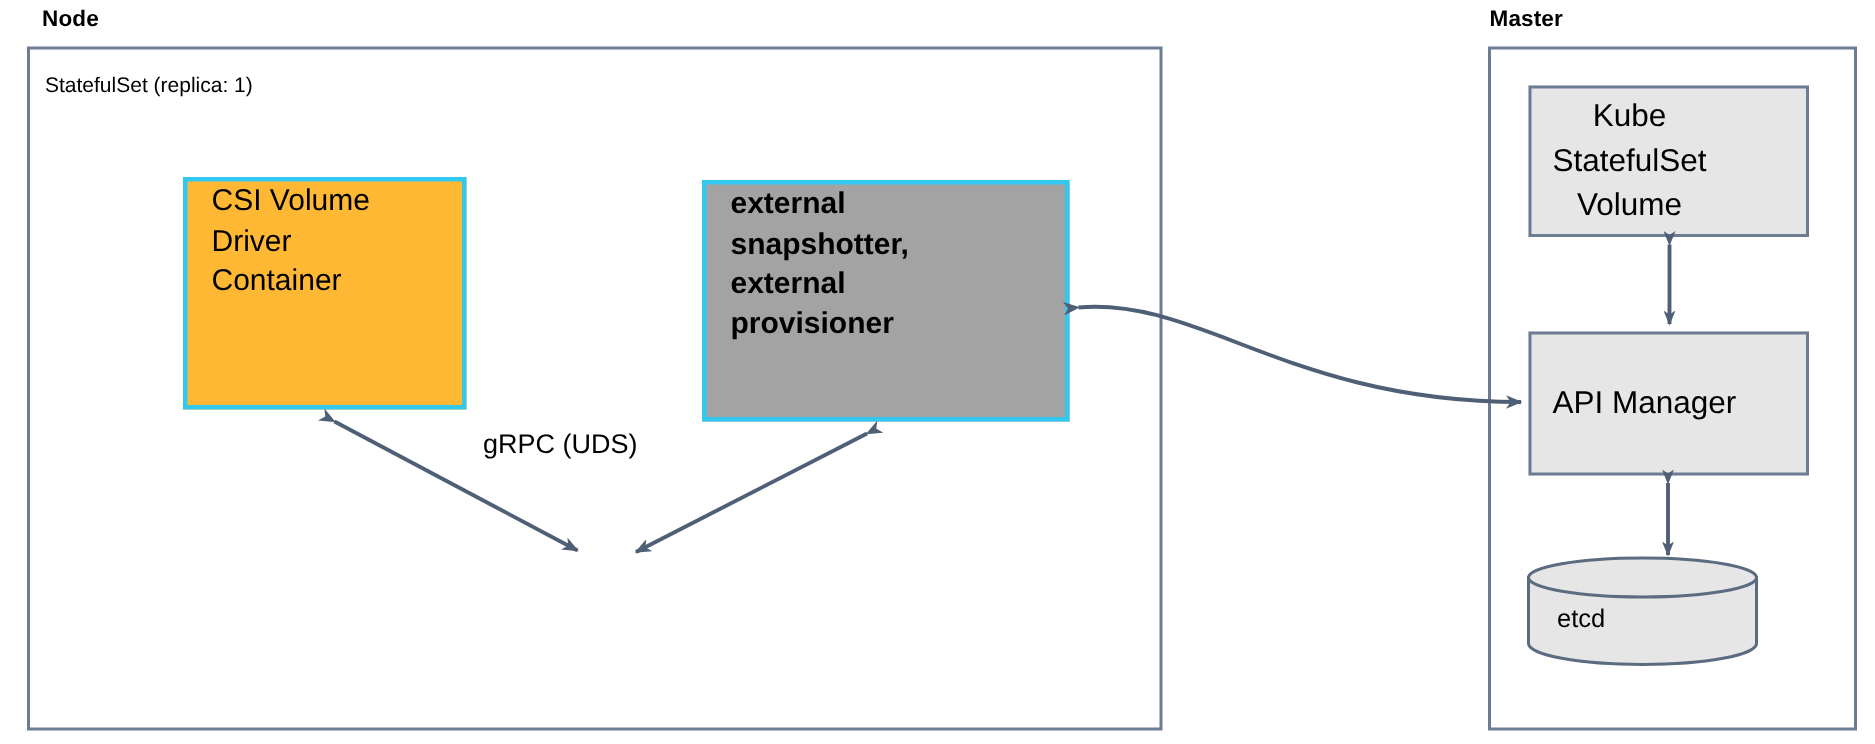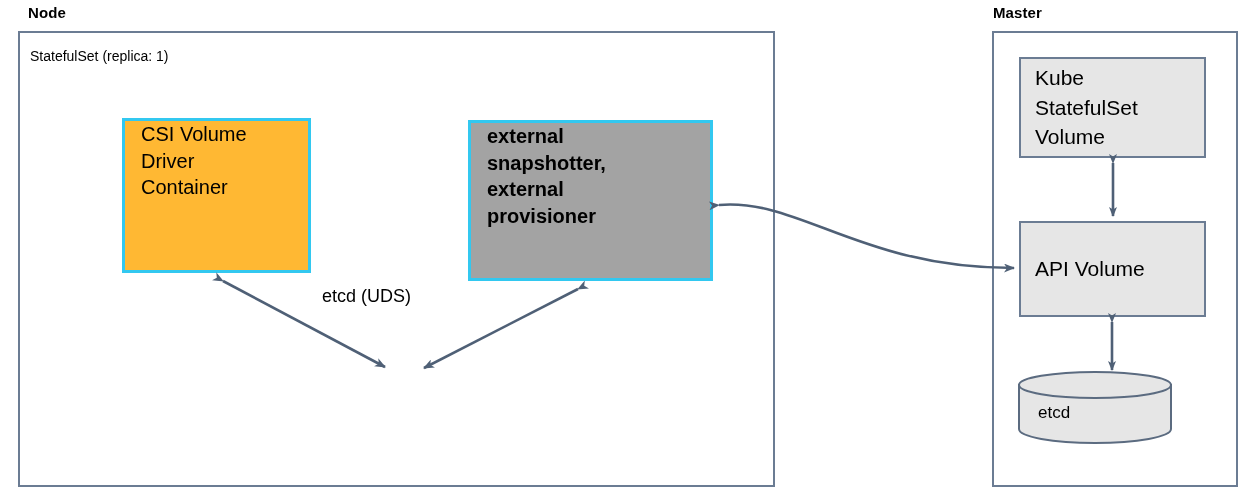--- a/index.html
+++ b/index.html
@@ -56,20 +56,21 @@
   .box-green  { background: #a3a3a3; font-weight: bold; }
 
   .gray-box {
     position: absolute;
     box-sizing: border-box;
     border: 2px solid #6b7c93;
     background: #e6e6e6;
     display: flex;
     align-items: center;
     padding-left: 14px;
+    text-align: center;
   }
   .gray-box .txt {
     font-size: 21px;
     line-height: 1.4;
     color: #000;
   }
   .cyl {
     position: absolute;
   }
   .cyl .cyl-label {
@@ -116,38 +117,38 @@
 
   <div class="node-box-inner box-green" style="left:468px; top:120px; width:245px; height:161px;">
     <div class="txt">
       <div>external</div>
       <div>snapshotter,</div>
       <div>external</div>
       <div>provisioner</div>
     </div>
   </div>
 
-  <div class="edge-label" style="left:322px; top:286px;">etcd (UDS)</div>
+  <div class="edge-label" style="left:322px; top:286px;">gRPC (UDS)</div>
 
 
   <div class="lbl-group" style="left:993px; top:4px;">Master</div>
 
   <div class="outer-box" style="left:992px; top:31px; width:246px; height:456px;"></div>
 
   <div class="gray-box" style="left:1019px; top:57px; width:187px; height:101px;">
     <div class="txt">
       <div>Kube</div>
       <div>StatefulSet</div>
       <div>Volume</div>
     </div>
   </div>
 
   <div class="gray-box" style="left:1019px; top:221px; width:187px; height:96px;">
     <div class="txt">
-      <div>API Volume</div>
+      <div>API Manager</div>
     </div>
   </div>
 
   <div class="cyl" style="left:1016px; top:370px; width:158px; height:74px;">
     <svg width="158" height="74" viewBox="0 0 158 74">
       <path d="M3,15 L3,59 A76,14 0 0 0 155,59 L155,15 Z" fill="#e6e6e6" stroke="#5b6b80" stroke-width="2"></path>
       <ellipse cx="79" cy="15" rx="76" ry="13" fill="#e6e6e6" stroke="#5b6b80" stroke-width="2"></ellipse>
     </svg>
     <div class="cyl-label" style="top:33px; text-align:left; padding-left:22px; box-sizing:border-box;">etcd</div>
   </div>

